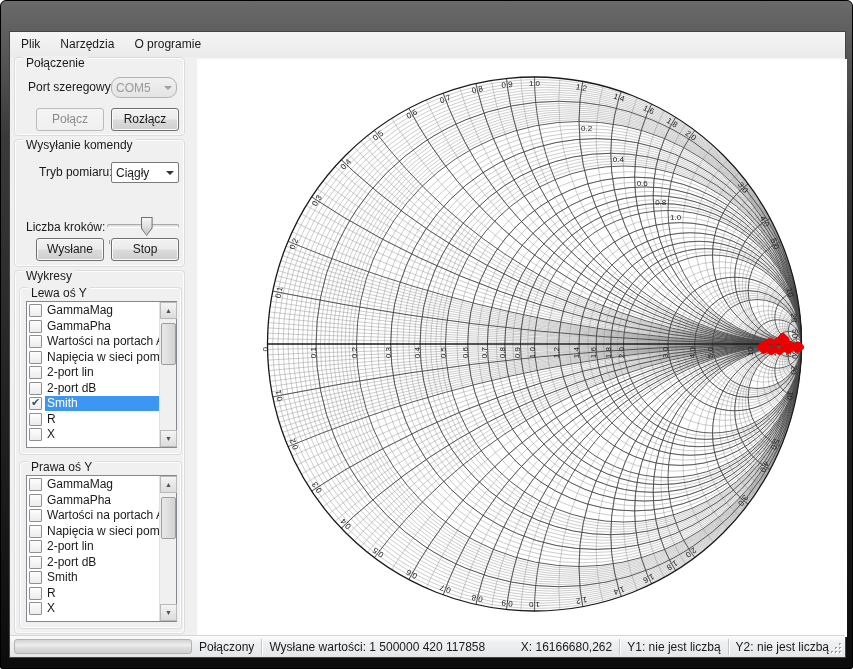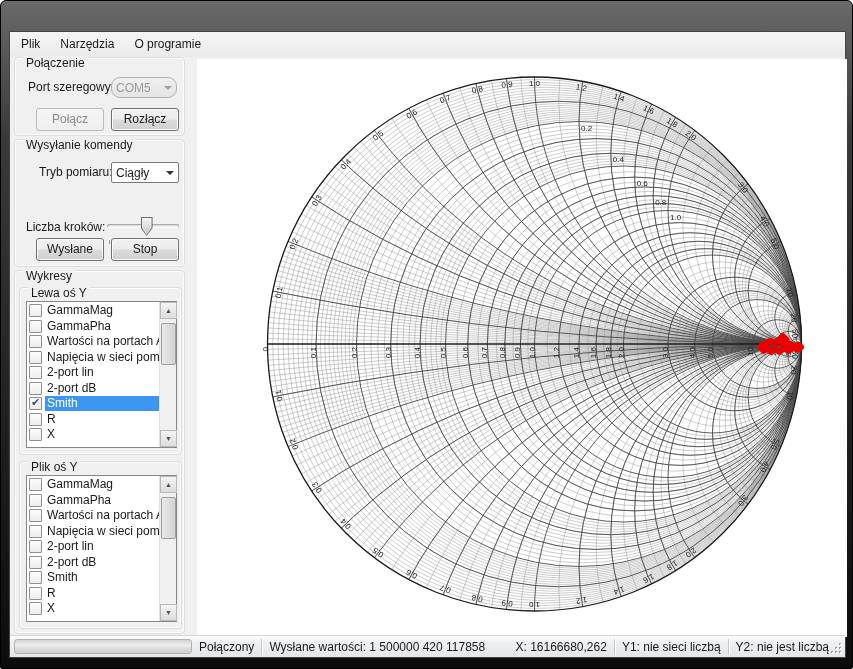--- a/index.html
+++ b/index.html
@@ -225,21 +225,21 @@
             </div>
           <div class="vscroll">
             <div class="sb-btn up">▲</div>
             <div class="sb-thumb" style="top:21px; height:42px;"></div>
             <div class="sb-btn down">▼</div>
           </div>
         </div>
       </div>
 
       <div class="groupbox g-prawa">
-        <div class="gb-title">Plik oś Y</div>
+        <div class="gb-title">Prawa oś Y</div>
         <div class="listbox">
           <div class="list-items" id="list-right">
               <div class="list-row">
                 <span class="cbx"></span>
                 <span class="item-label">GammaMag</span>
               </div>
               <div class="list-row">
                 <span class="cbx"></span>
                 <span class="item-label">GammaPha</span>
               </div>
@@ -653,20 +653,20 @@
     </div>
 
     <div class="statusbar">
       <div class="progress"></div>
       <div class="sb-text">Połączony</div>
       <div class="sb-sep"></div>
       <div class="sb-text">Wysłane wartości: 1 500000 420 117858</div>
       <div class="spring"></div>
       <div class="sb-text">X: 16166680,262</div>
       <div class="sb-sep"></div>
-      <div class="sb-text">Y1: nie sieci liczbą</div>
+      <div class="sb-text">Y1: nie jest liczbą</div>
       <div class="sb-sep"></div>
       <div class="sb-text" style="padding-right:16px;">Y2: nie jest liczbą</div>
       <div class="grip"></div>
     </div>
 
   </div>
 </div>
 
 </body></html>

